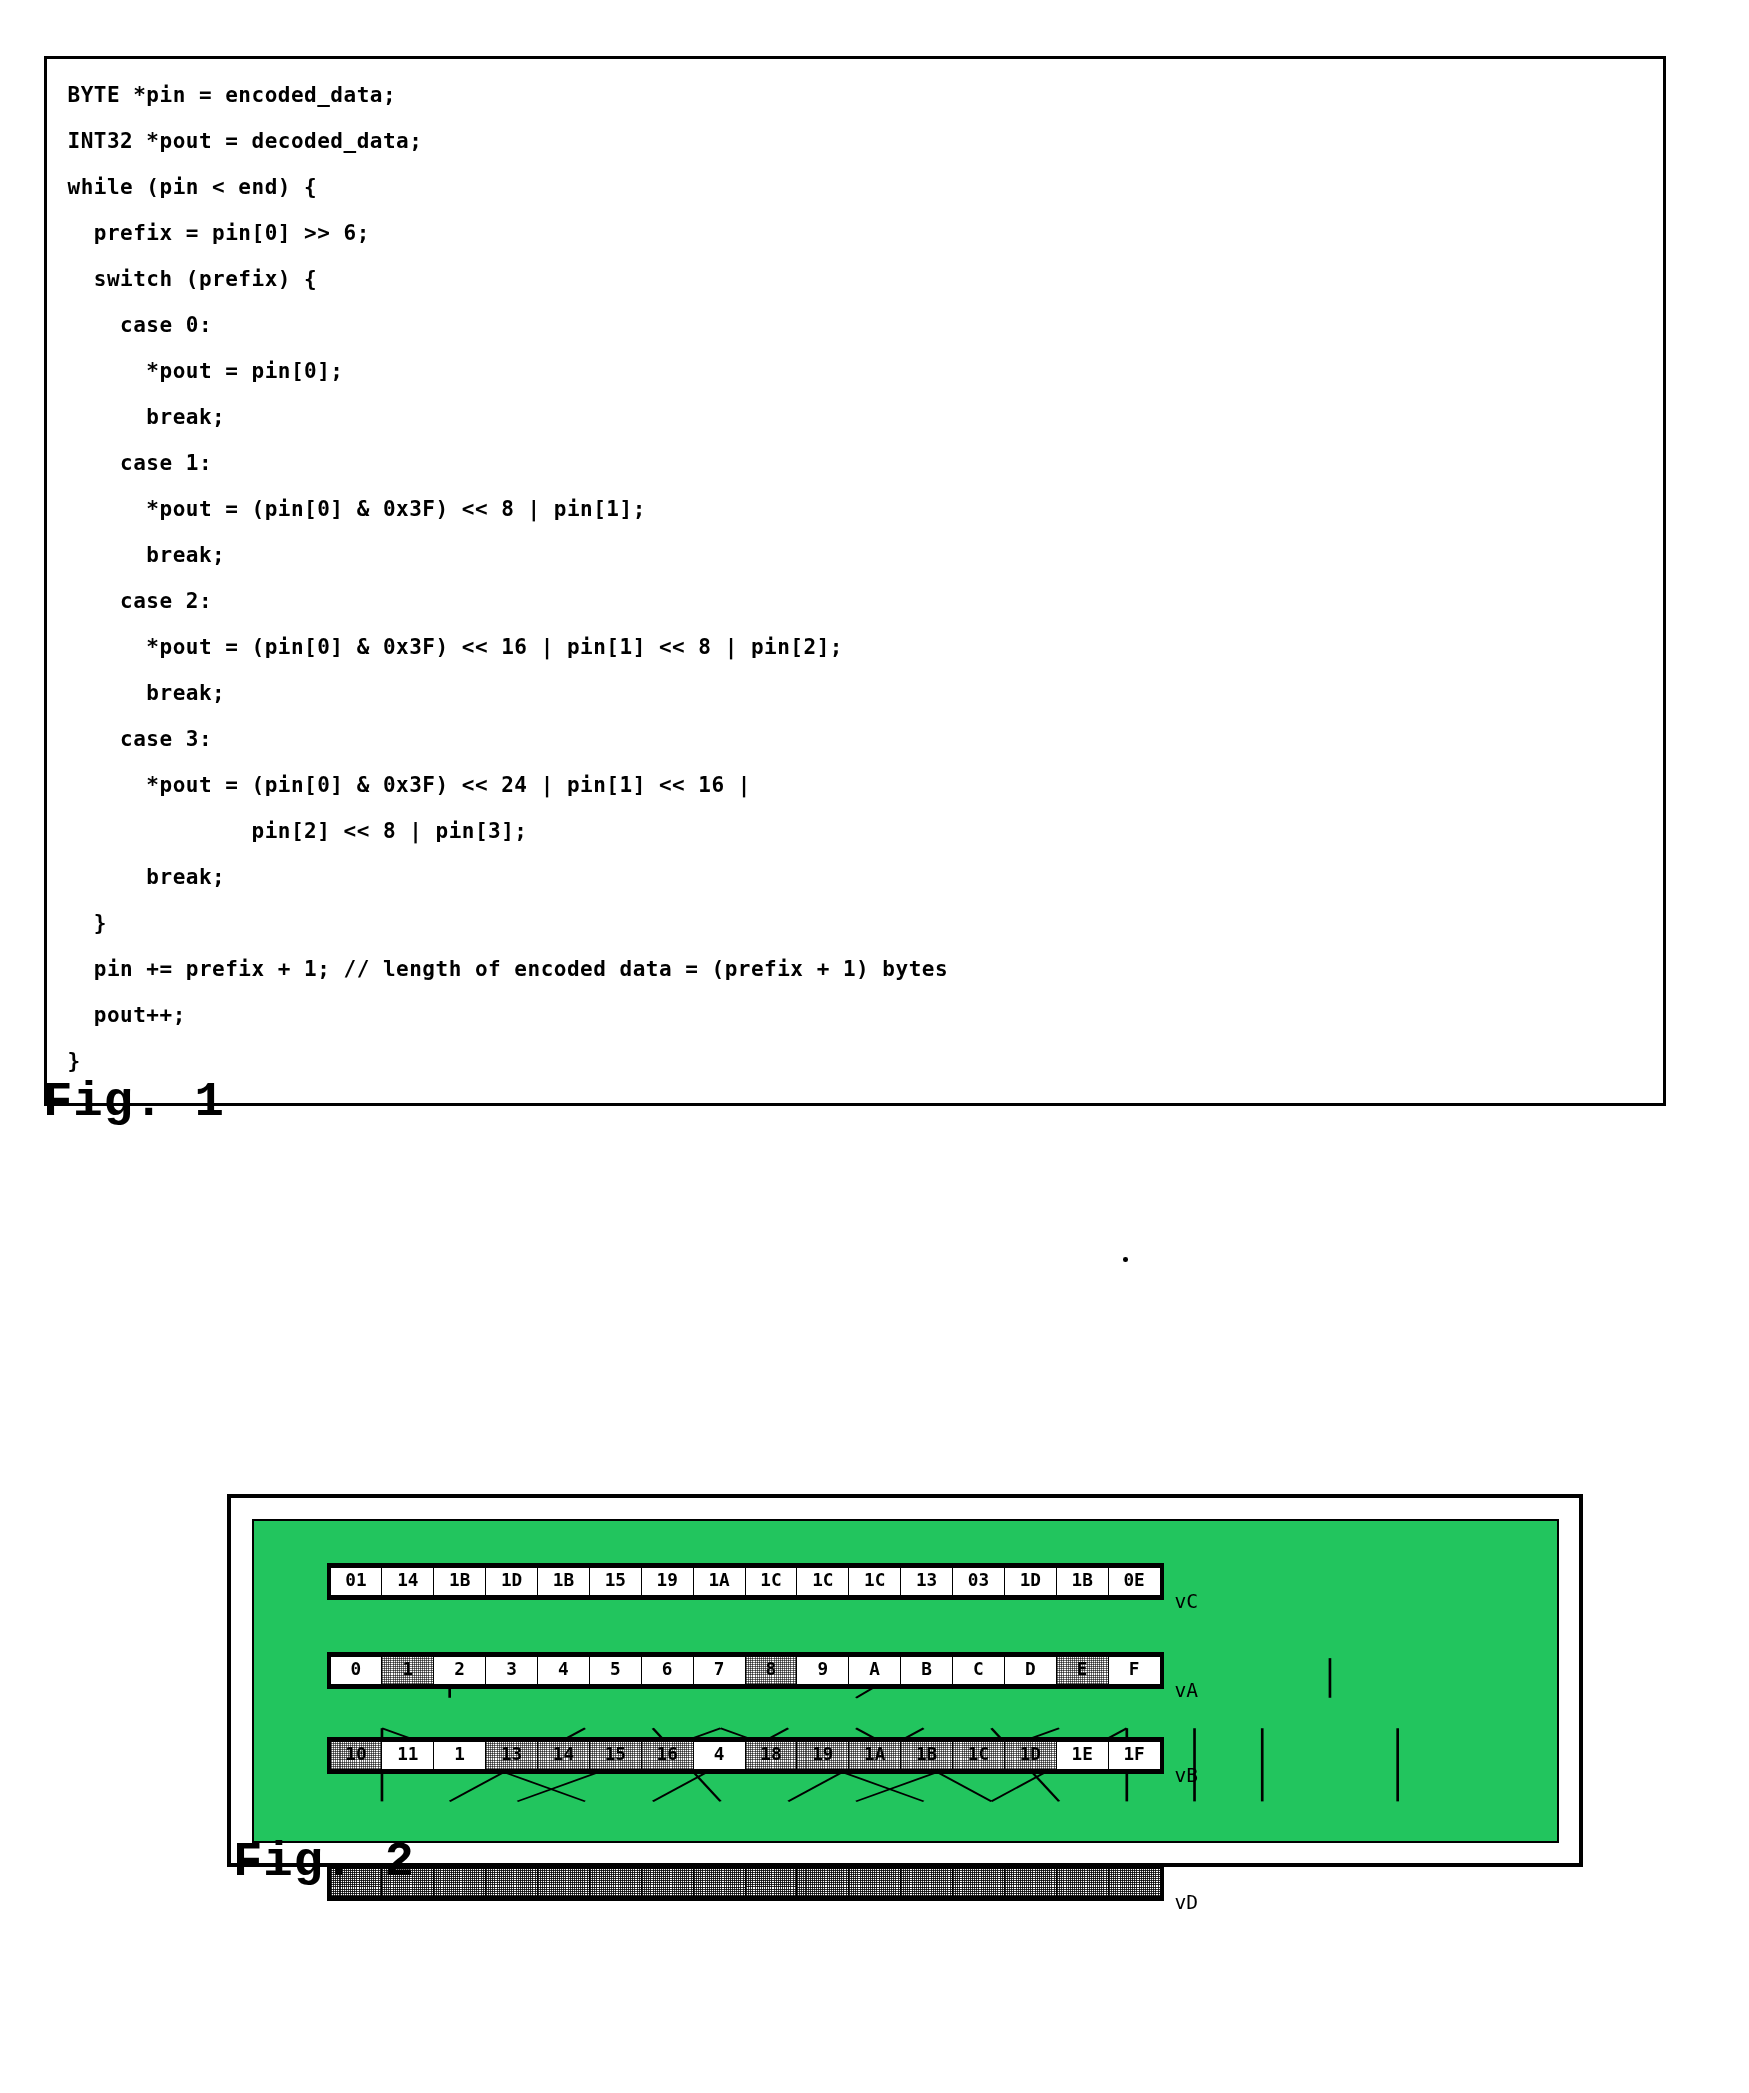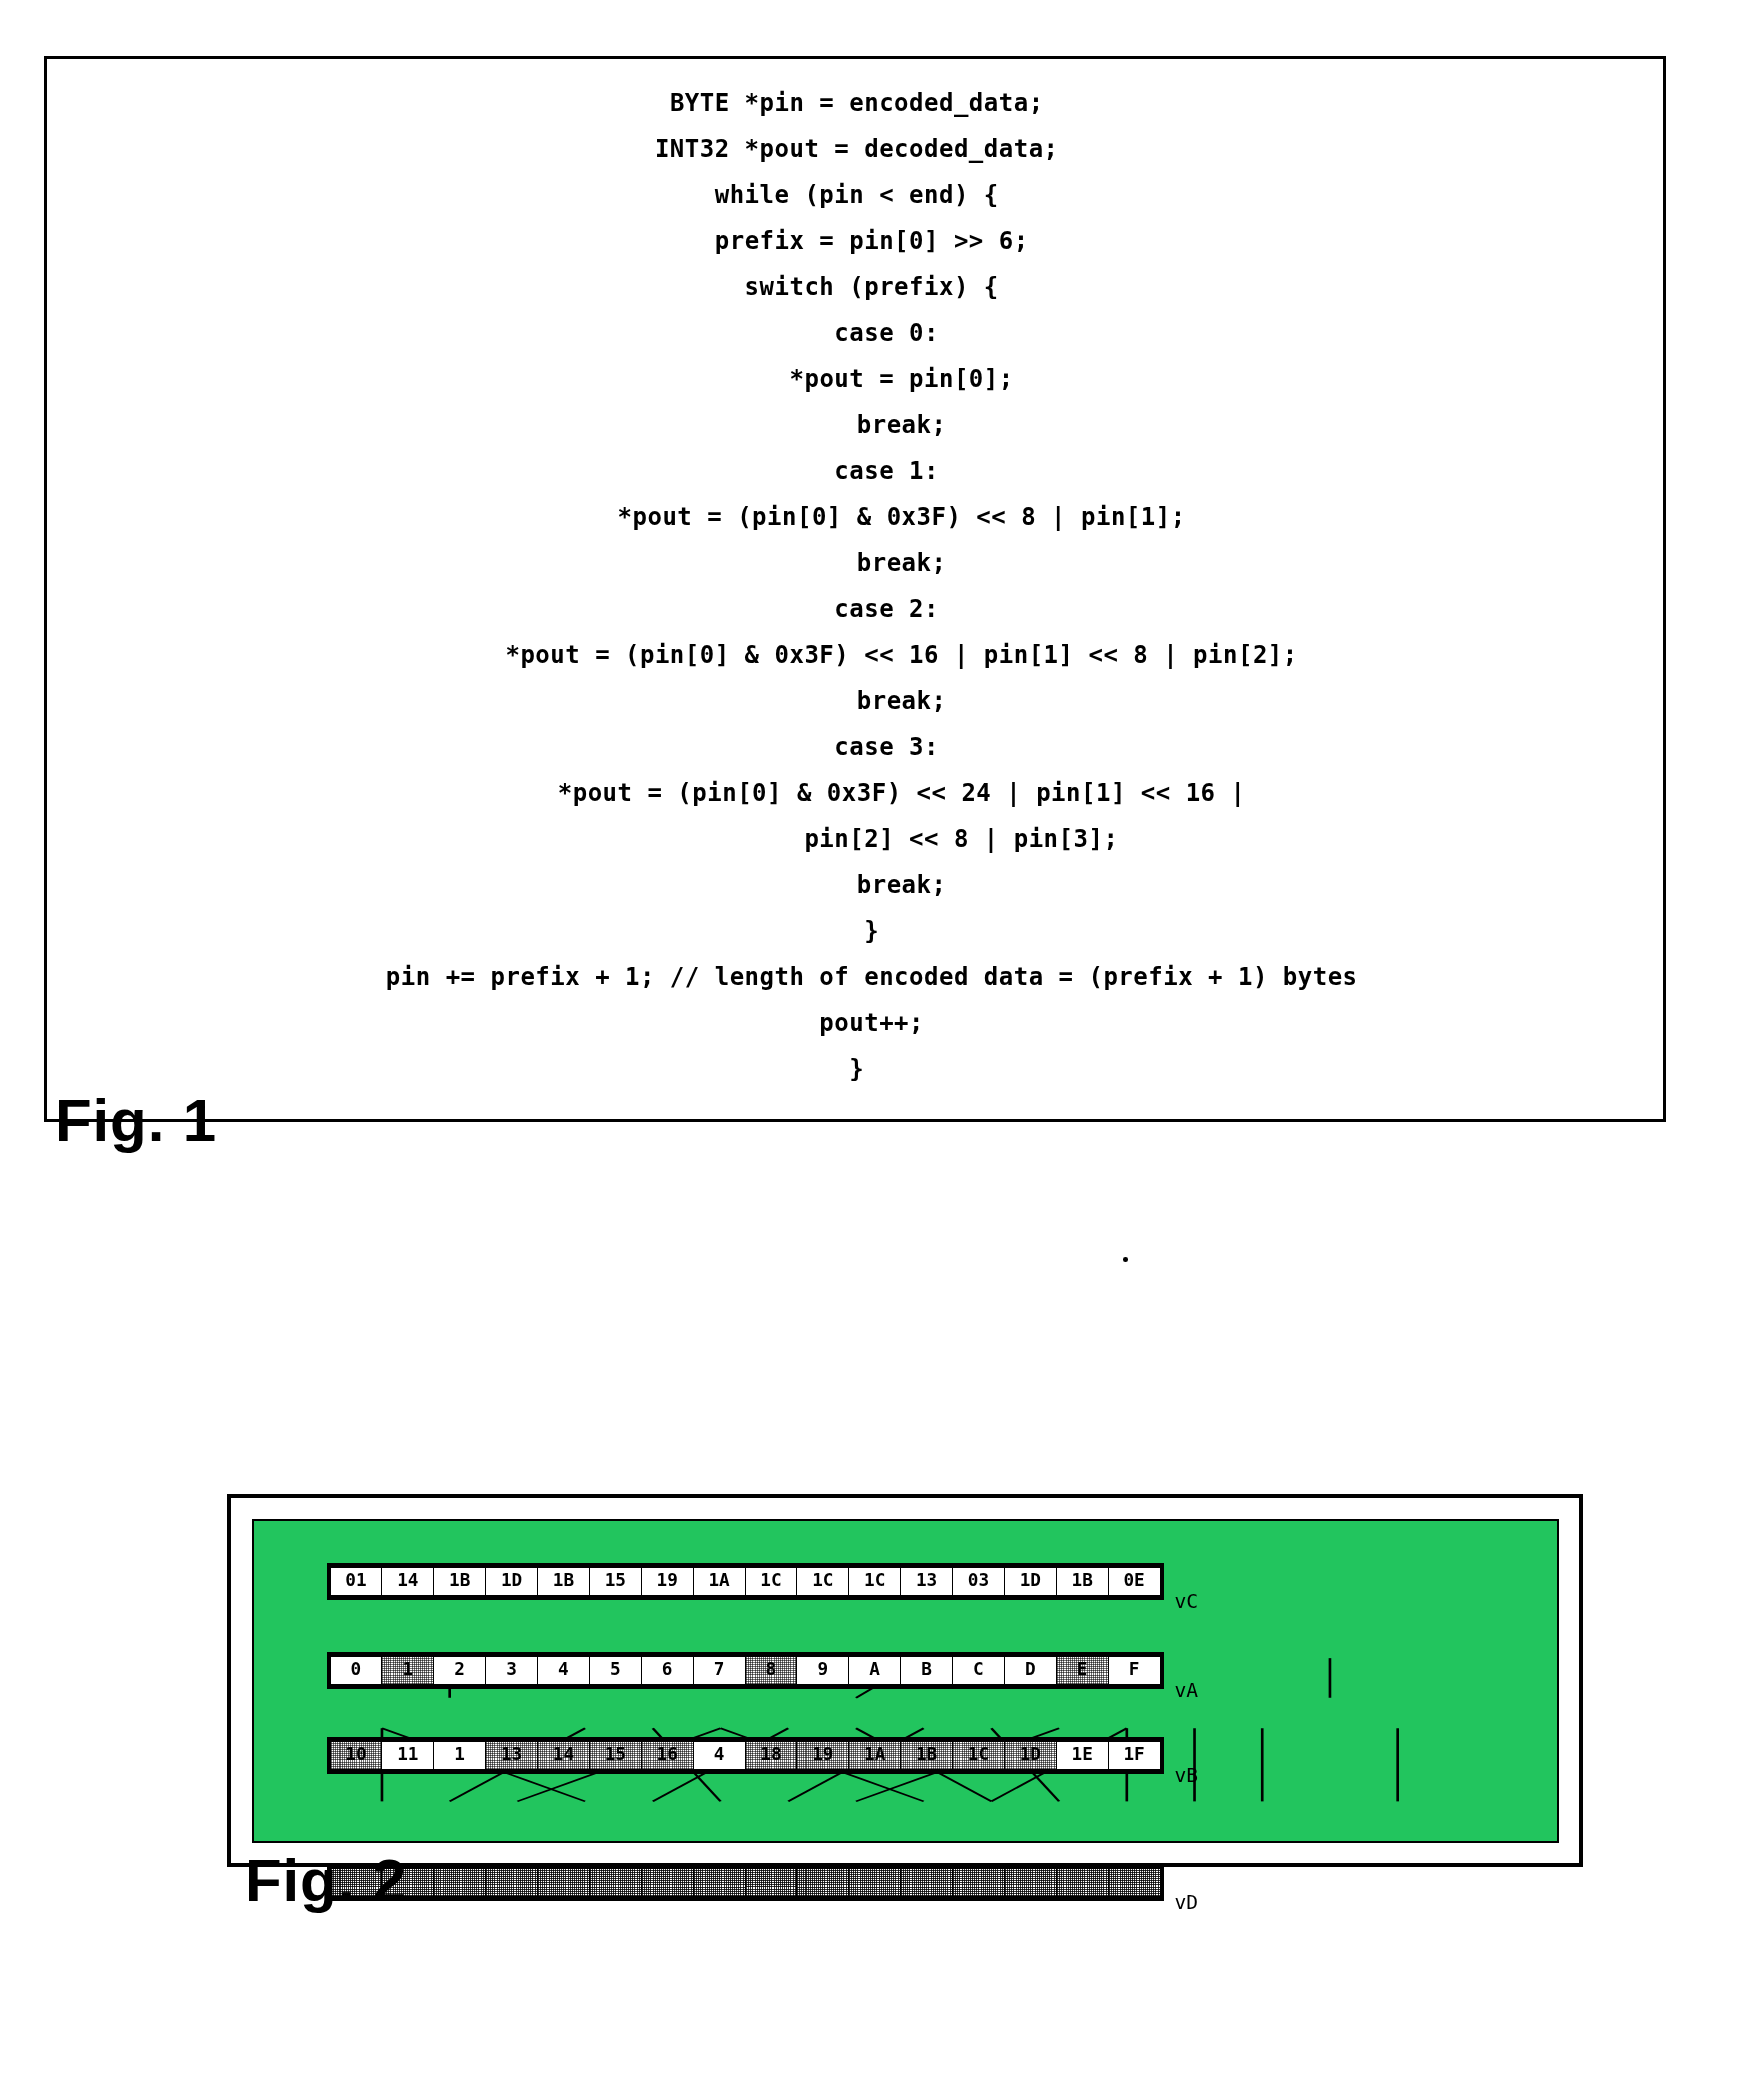--- a/index.html
+++ b/index.html
@@ -26,36 +26,35 @@
   }
   #code-box {
     border: 3.7px solid #000000;
     background: #ffffff;
     padding: 13px 17px 18.6px 20.5px;
     box-sizing: border-box;
     width: 1622px;
   }
   #code-listing {
     font-family: "DejaVu Sans Mono", "Liberation Mono", monospace;
-    font-size: 24px;
+    font-size: 21px;
     line-height: 46px;
     letter-spacing: 0.5px;
     white-space: pre;
     font-weight: 700;
-    margin: 8px;
-    color: #000000;
-    text-align: center;
+    margin: 0;
+    color: #000000;
     -webkit-font-smoothing: none;
   }
   #fig1-caption, #fig2-caption {
-    font-family: Liberation Sans, sans-serif;
+    font-family: Liberation Mono, monospace;
     font-weight: 700;
-    font-size: 60px;
+    font-size: 49px;
     letter-spacing: 0.9px;
-    margin: 12px;
+    margin: 0;
   }
   #fig1-caption { position: absolute; left: 43px; top: 1074px; }
   #fig2-caption { position: absolute; left: 233px; top: 1834px; }
 
   
   #fig2-outer {
     position: absolute;
     left: 227px;
     top: 1494px;
     width: 1356px;

